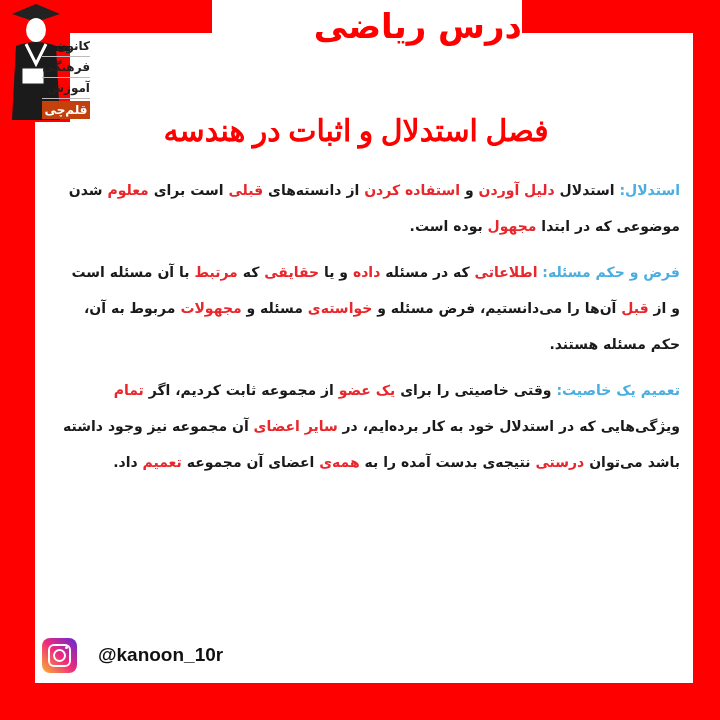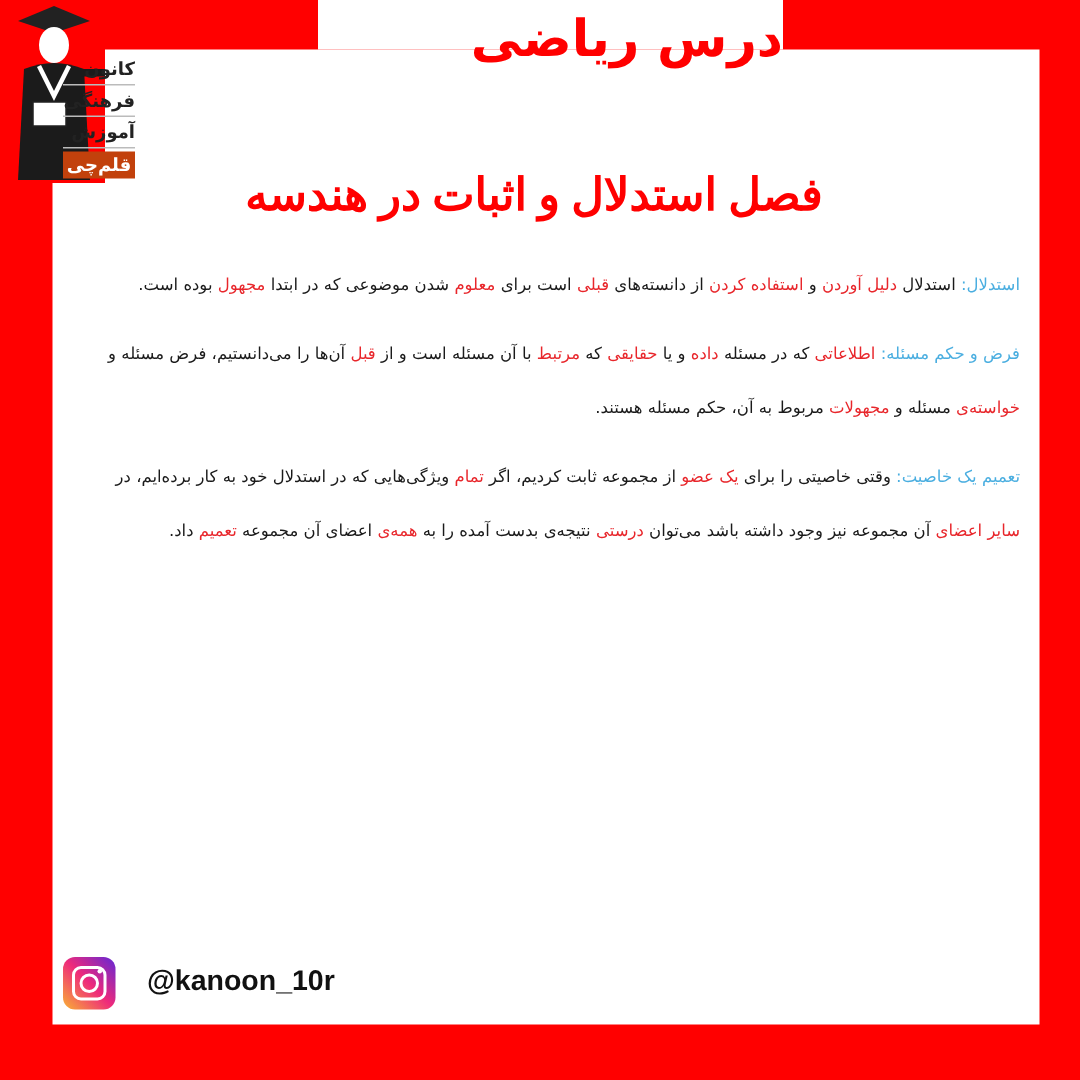--- a/index.html
+++ b/index.html
@@ -6,21 +6,21 @@
   body { width:720px; height:720px; position:relative; overflow:hidden; background:#ff0000; font-family:"DejaVu Sans", sans-serif; }
   .panel { position:absolute; left:35px; top:33px; width:658px; height:650px; background:#ffffff; }
   .title-tab { position:absolute; left:212px; top:0; width:310px; height:33px; background:#ffffff; }
   .title { position:absolute; left:212px; top:0; width:310px; height:55px; text-align:right; direction:rtl; color:#ff0000; font-weight:bold; font-size:34px; line-height:52px; font-family:"DejaVu Sans", sans-serif; }
   .logo { position:absolute; left:0; top:0; width:92px; height:126px; }
   .logo .fig { position:absolute; left:2px; top:2px; width:68px; height:120px; }
   .logo .words { position:absolute; left:42px; top:36px; width:48px; direction:rtl; text-align:right; font-family:"DejaVu Sans", sans-serif; font-size:12px; font-weight:bold; color:#222; }
   .logo .words div { height:20px; line-height:20px; border-bottom:1px solid #bbb; }
   .logo .words div.brand { background:#c2410c; color:#fff; border-bottom:none; text-align:center; margin-top:2px; height:18px; line-height:18px; }
   .heading { position:absolute; left:60px; top:108px; width:592px; direction:rtl; text-align:center; color:#ff0000; font-weight:bold; font-size:30px; line-height:46px; font-family:Liberation Serif, serif; }
-  .content { position:absolute; left:60px; top:172px; width:620px; direction:rtl; font-family:"DejaVu Sans", sans-serif; font-size:11px; color:#1a1a1a; }
+  .content { position:absolute; left:60px; top:172px; width:620px; direction:rtl; font-family:"DejaVu Sans", sans-serif; font-size:14px; color:#1a1a1a;font-weight:bold; }
   .para { line-height:36px; margin:0 0 10px 0; }
   .term { color:#4aaee0; }
   .hl { color:#e8262b; }
   .footer-icon { position:absolute; left:42px; top:638px; width:35px; height:35px; border-radius:8px; background:linear-gradient(45deg,#f9b234 0%,#ee2a7b 50%,#6228d7 100%); }
   .footer-icon .ring { position:absolute; left:6px; top:6px; width:19px; height:19px; border:2.5px solid #fff; border-radius:6px; }
   .footer-icon .lens { position:absolute; left:11px; top:11px; width:9px; height:9px; border:2.5px solid #fff; border-radius:50%; }
   .footer-icon .dot { position:absolute; left:23px; top:8px; width:3px; height:3px; background:#fff; border-radius:50%; }
   .handle { position:absolute; left:98px; top:641px; font-family:"Liberation Sans", sans-serif; font-weight:bold; font-size:19px; color:#111; line-height:28px; }
 </style>
 </head>

